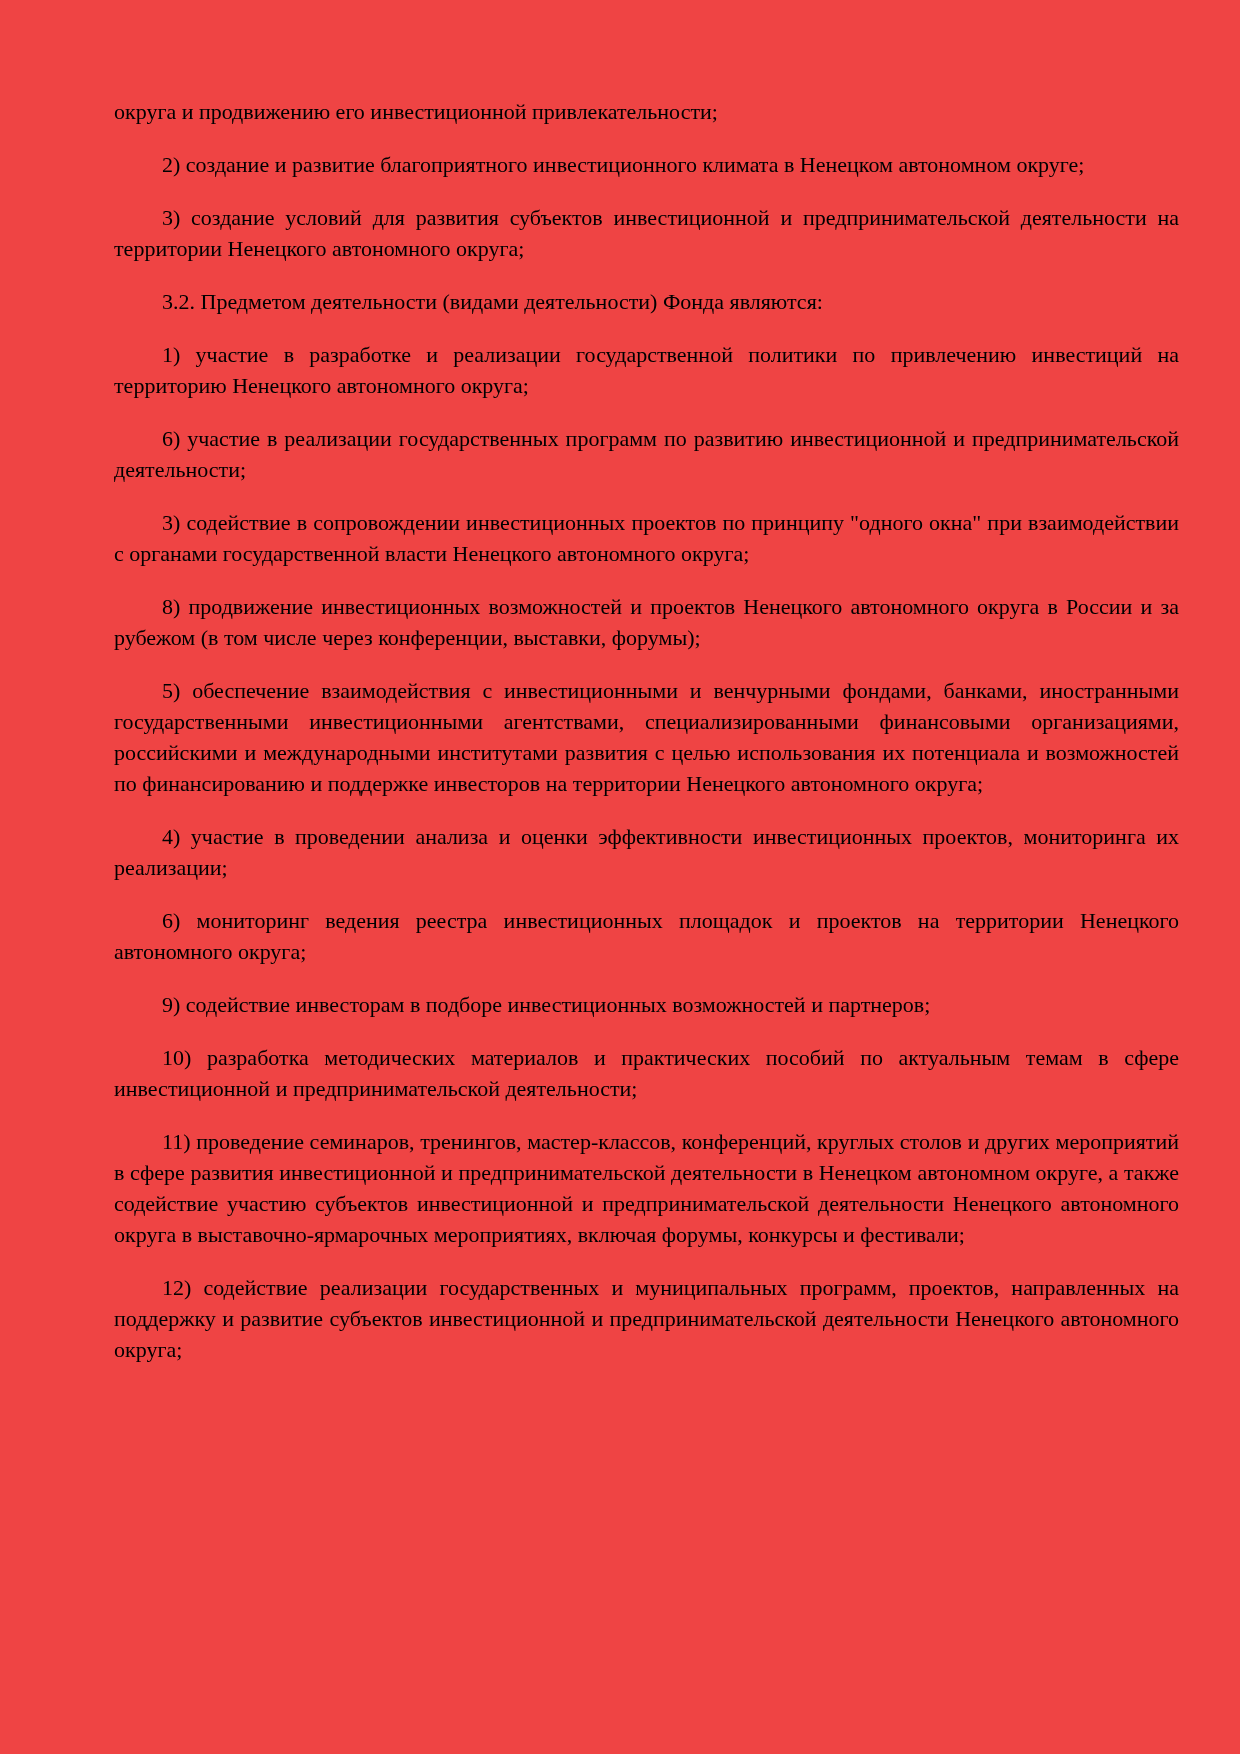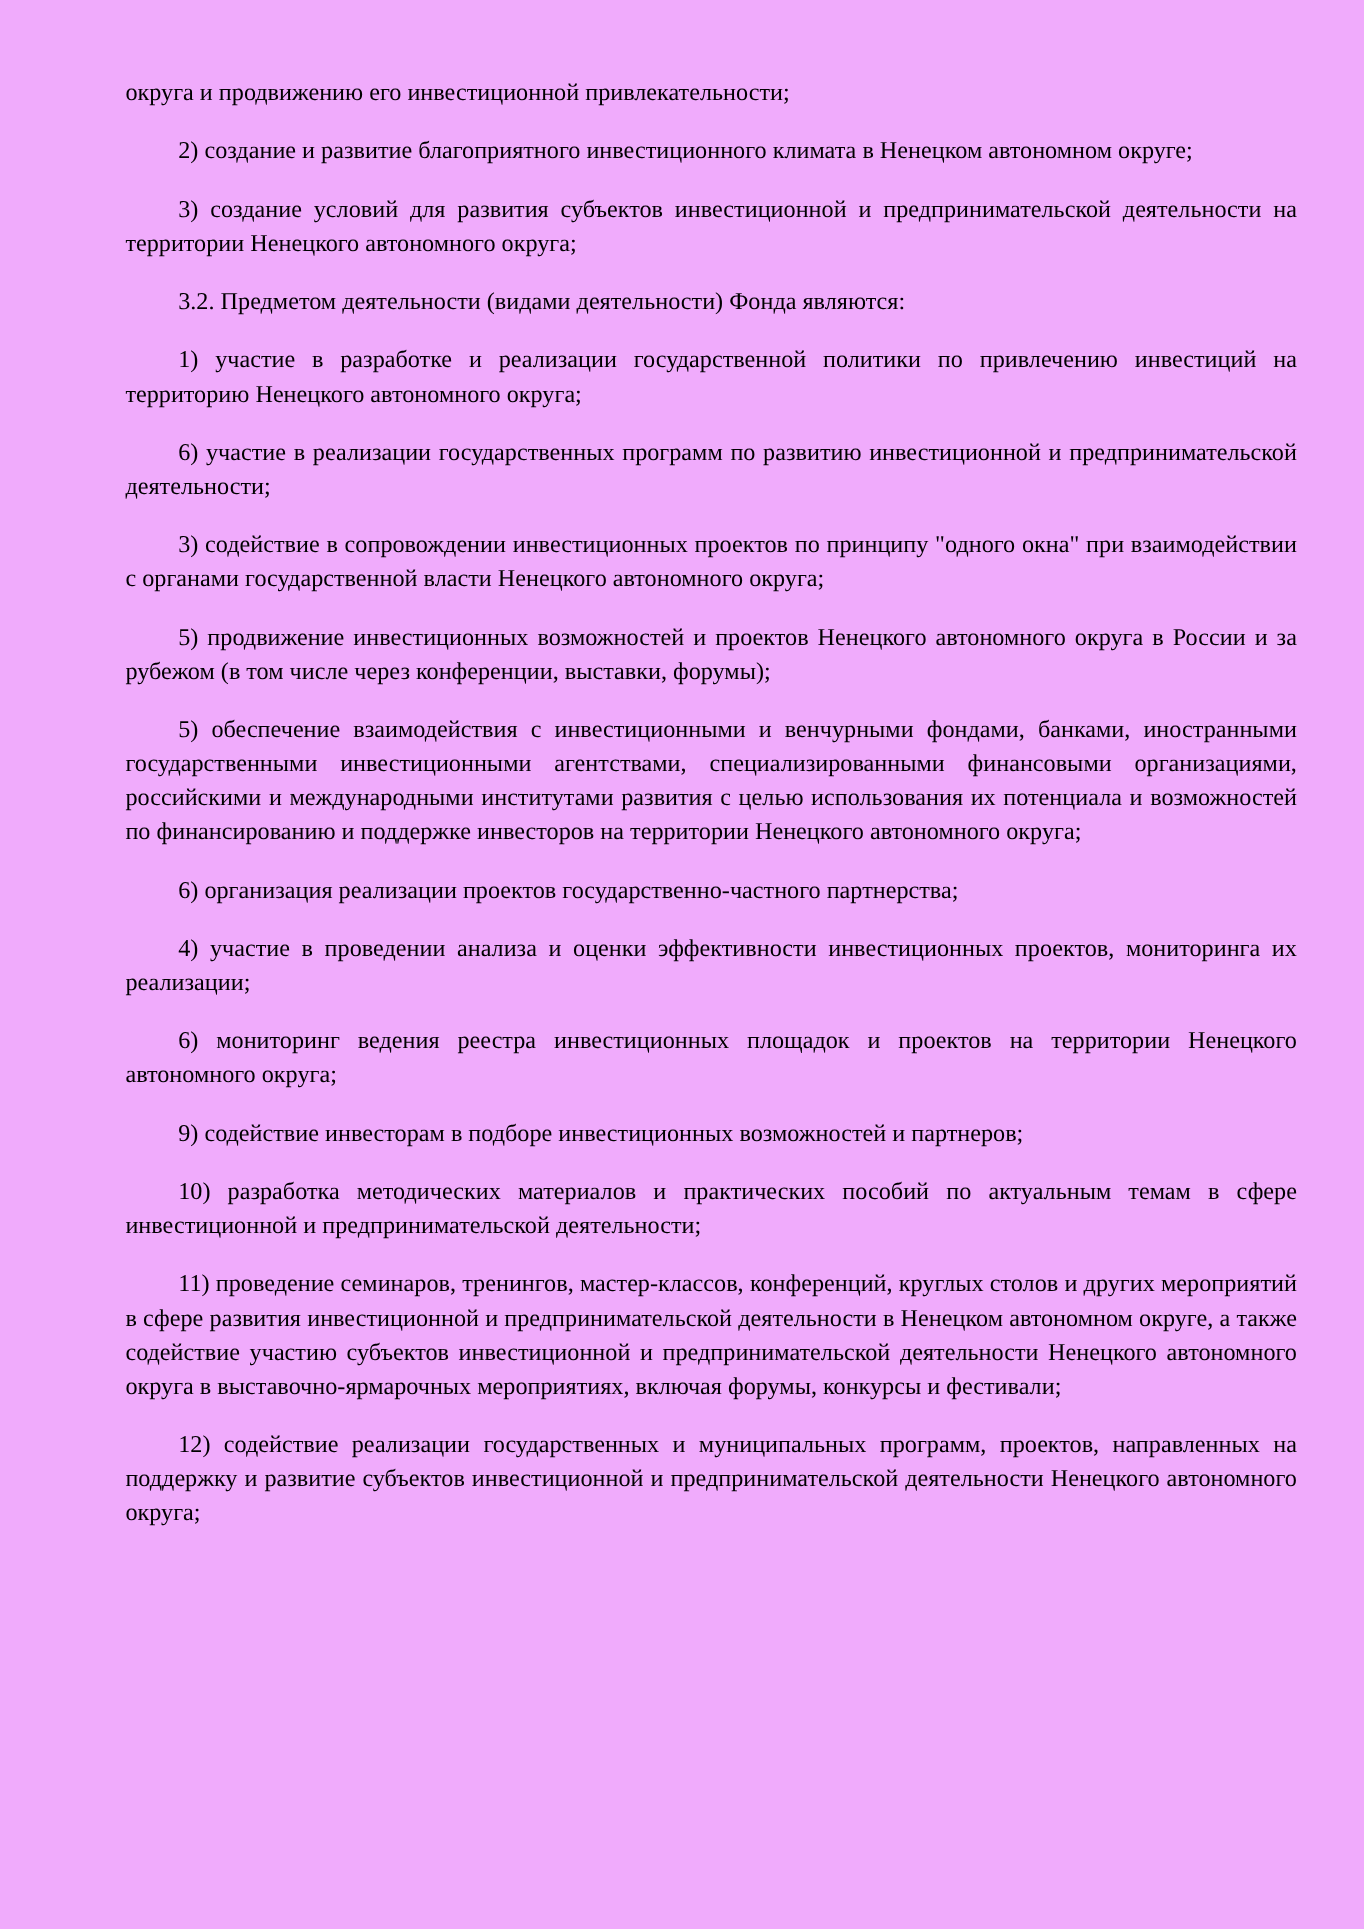--- a/index.html
+++ b/index.html
@@ -13,23 +13,23 @@
     position: relative;
     font-family: "Liberation Serif", "DejaVu Serif", serif;
     color: #000000;
   }
   .page {
     position: absolute;
     top: 0;
     left: 0;
     width: 1240px;
     height: 1754px;
-    background: #f0abfc;
+    background: #ef4444;
     box-sizing: border-box;
-    padding: 68px 61px 0 114px;
+    padding: 96px 61px 0 114px;
   }
   .doc-body {
     width: 1065px;
     font-size: 22px;
     line-height: 31px;
     text-align: justify;
     text-justify: inter-word;
     hyphens: none;
     word-break: normal;
   }
@@ -47,23 +47,22 @@
 
 <div class="page">
   <div class="doc-body">
     <p class="no-indent">округа и продвижению его инвестиционной привлекательности;</p>
     <p>2) создание и развитие благоприятного инвестиционного климата в Ненецком автономном округе;</p>
     <p>3) создание условий для развития субъектов инвестиционной и предпринимательской деятельности на территории Ненецкого автономного округа;</p>
     <p>3.2. Предметом деятельности (видами деятельности) Фонда являются:</p>
     <p>1) участие в разработке и реализации государственной политики по привлечению инвестиций на территорию Ненецкого автономного округа;</p>
     <p>6) участие в реализации государственных программ по развитию инвестиционной и предпринимательской деятельности;</p>
     <p>3) содействие в сопровождении инвестиционных проектов по принципу "одного окна" при взаимодействии с органами государственной власти Ненецкого автономного округа;</p>
-    <p>5) продвижение инвестиционных возможностей и проектов Ненецкого автономного округа в России и за рубежом (в том числе через конференции, выставки, форумы);</p>
+    <p>8) продвижение инвестиционных возможностей и проектов Ненецкого автономного округа в России и за рубежом (в том числе через конференции, выставки, форумы);</p>
     <p>5) обеспечение взаимодействия с инвестиционными и венчурными фондами, банками, иностранными государственными инвестиционными агентствами, специализированными финансовыми организациями, российскими и международными институтами развития с целью использования их потенциала и возможностей по финансированию и поддержке инвесторов на территории Ненецкого автономного округа;</p>
-    <p>6) организация реализации проектов государственно-частного партнерства;</p>
     <p>4) участие в проведении анализа и оценки эффективности инвестиционных проектов, мониторинга их реализации;</p>
     <p>6) мониторинг ведения реестра инвестиционных площадок и проектов на территории Ненецкого автономного округа;</p>
     <p>9) содействие инвесторам в подборе инвестиционных возможностей и партнеров;</p>
     <p>10) разработка методических материалов и практических пособий по актуальным темам в сфере инвестиционной и предпринимательской деятельности;</p>
     <p>11) проведение семинаров, тренингов, мастер-классов, конференций, круглых столов и других мероприятий в сфере развития инвестиционной и предпринимательской деятельности в Ненецком автономном округе, а также содействие участию субъектов инвестиционной и предпринимательской деятельности Ненецкого автономного округа в выставочно-ярмарочных мероприятиях, включая форумы, конкурсы и фестивали;</p>
     <p>12) содействие реализации государственных и муниципальных программ, проектов, направленных на поддержку и развитие субъектов инвестиционной и предпринимательской деятельности Ненецкого автономного округа;</p>
   </div>
 </div>
 
 </body></html>

